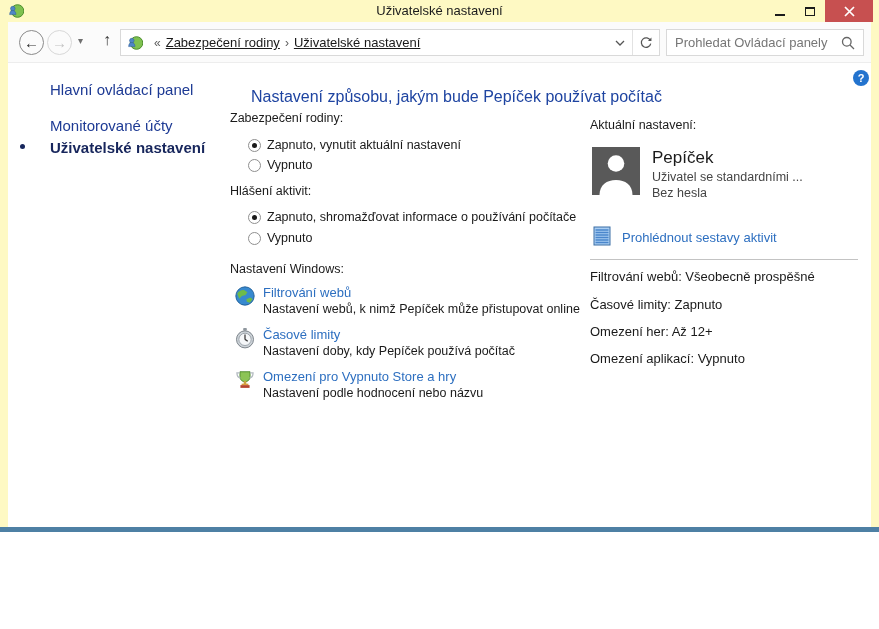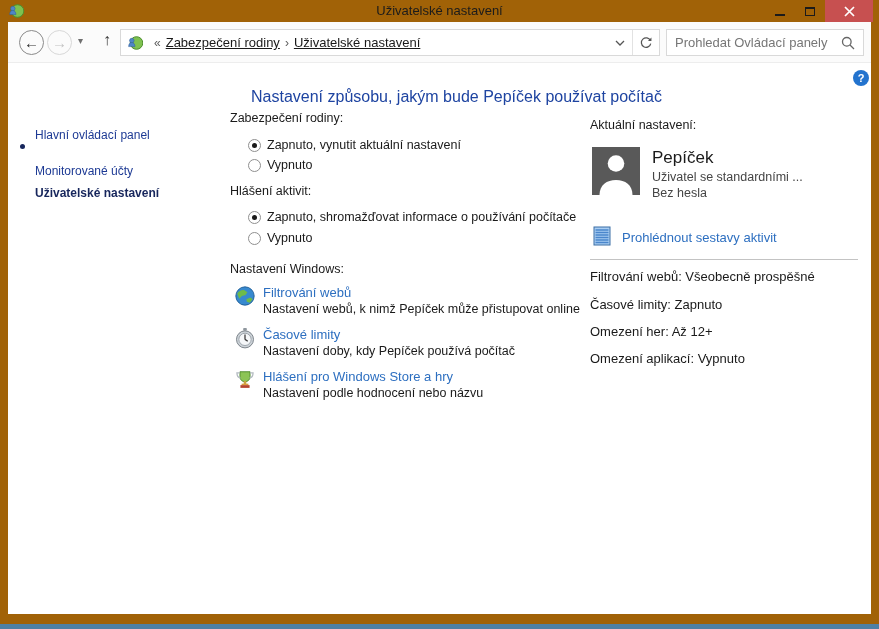--- a/index.html
+++ b/index.html
@@ -1,17 +1,17 @@
 <!DOCTYPE html>
 <html><head>
 <meta charset="utf-8">
 <style>
   * { margin:0; padding:0; box-sizing:border-box; }
   body { font-family:"Liberation Sans","DejaVu Sans",sans-serif; }
-  .screen { position:relative; width:879px; height:629px; background:#a16207; overflow:hidden; }
+  .screen { position:relative; width:879px; height:532px; background:#fef9c3; overflow:hidden; }
   .desktop-strip { position:absolute; left:0; right:0; bottom:0; height:5px; background:#4e80a4; }
 
   
   .titlebar { position:absolute; top:0; left:0; right:0; height:22px; }
   .win-icon { position:absolute; left:8px; top:3px; width:16px; height:16px; }
   .title { position:absolute; top:3px; left:0; right:0; text-align:center; font-size:13px; color:#1b1b1b; }
   .controls { position:absolute; right:6px; top:0; height:22px; display:flex; align-items:stretch; }
   .ctrl { width:30px; display:flex; align-items:center; justify-content:center; cursor:default; }
   .ctrl.close { width:48px; background:#c75050; }
   .min-glyph { width:10px; height:2px; background:#1b1b1b; margin-top:8px; }
@@ -35,21 +35,21 @@
   .refresh-btn { width:27px; height:100%; border-left:1px solid #e2e2e2; display:flex; align-items:center; justify-content:center; }
   .searchbox { position:absolute; left:658px; top:7px; width:198px; height:27px; background:#fff; border:1px solid #d9d9d9; display:flex; align-items:center; }
   .searchbox input { flex:1; border:none; outline:none; font-size:13px; color:#1a1a1a; padding:0 4px 0 8px; font-family:Liberation Sans, sans-serif; background:transparent; min-width:0; }
   .searchbox input::placeholder { color:#767676; opacity:1; }
   .search-icon { width:16px; height:16px; margin-right:7px; flex:none; }
 
   
   .content { position:absolute; top:41px; left:0; right:0; bottom:0; background:#fff; font-size:12.5px; color:#1a1a1a; }
   .help-icon { position:absolute; left:845px; top:7px; width:16px; height:16px; border-radius:50%; background:#2373ce; color:#fff; font-size:11px; font-weight:bold; text-align:center; line-height:16px; }
 
-  .side-link { position:absolute; left:27px; font-size:12px; color:#1d3a94; cursor:pointer; white-space:nowrap;margin-top:47px; }
+  .side-link { position:absolute; left:42px; font-size:15px; color:#1d3a94; cursor:pointer; white-space:nowrap; }
   .side-link.active { color:#17265c; font-weight:bold; cursor:default; }
   .bullet { position:absolute; left:12px; top:81px; width:5px; height:5px; border-radius:50%; background:#17265c; }
 
   .page-heading { position:absolute; left:225px; top:25px; font-size:16px; color:#1e44a1; white-space:nowrap;margin-left:18px; }
   .group-label { position:absolute; left:222px; white-space:nowrap; }
 
   .radio-row { position:absolute; left:240px; height:16px; display:flex; align-items:center; cursor:default; }
   .radio { width:13px; height:13px; border:1px solid #8f8f8f; border-radius:50%; background:#fff; margin-right:6px; position:relative; flex:none; }
   .radio.selected::after { content:""; position:absolute; left:3px; top:3px; width:5px; height:5px; border-radius:50%; background:#1a1a1a; }
   .radio-label { font-size:12.5px; white-space:nowrap; }
@@ -203,21 +203,21 @@
       <div class="ws-item" style="top:306px">
         <span class="ws-icon">
           <svg viewBox="0 0 24 24" width="22" height="22">
               <path d="M6.5 3h11v5.5a5.5 5.5 0 0 1-11 0z" fill="#8cc455" stroke="#4c8a2a"></path>
               <path d="M6.5 4.2H3.2c0 3.6 1.6 5.4 3.8 5.6 M17.5 4.2h3.3c0 3.6-1.6 5.4-3.8 5.6" fill="none" stroke="#b3bac0" stroke-width="1.4"></path>
               <rect x="10.6" y="13" width="2.8" height="3.4" fill="#c9a33f"></rect>
               <rect x="8.3" y="16" width="7.4" height="1.6" fill="#d9a03c"></rect>
               <rect x="7" y="17.6" width="10" height="3" fill="#b5452e"></rect>
             </svg>
         </span>
-        <a class="ws-title">Hlášení pro Windows Store a hry</a>
+        <a class="ws-title">Omezení pro Vypnuto Store a hry</a>
         <div class="ws-desc">Nastavení podle hodnocení nebo názvu</div>
       </div>
 
 
       <div class="right-label">Aktuální nastavení:</div>
 
       <span class="avatar">
         <svg viewBox="0 0 48 48" width="48" height="48">
             <rect width="48" height="48" fill="#595959"></rect>
             <circle cx="24" cy="16.5" r="8.3" fill="#fff"></circle>

